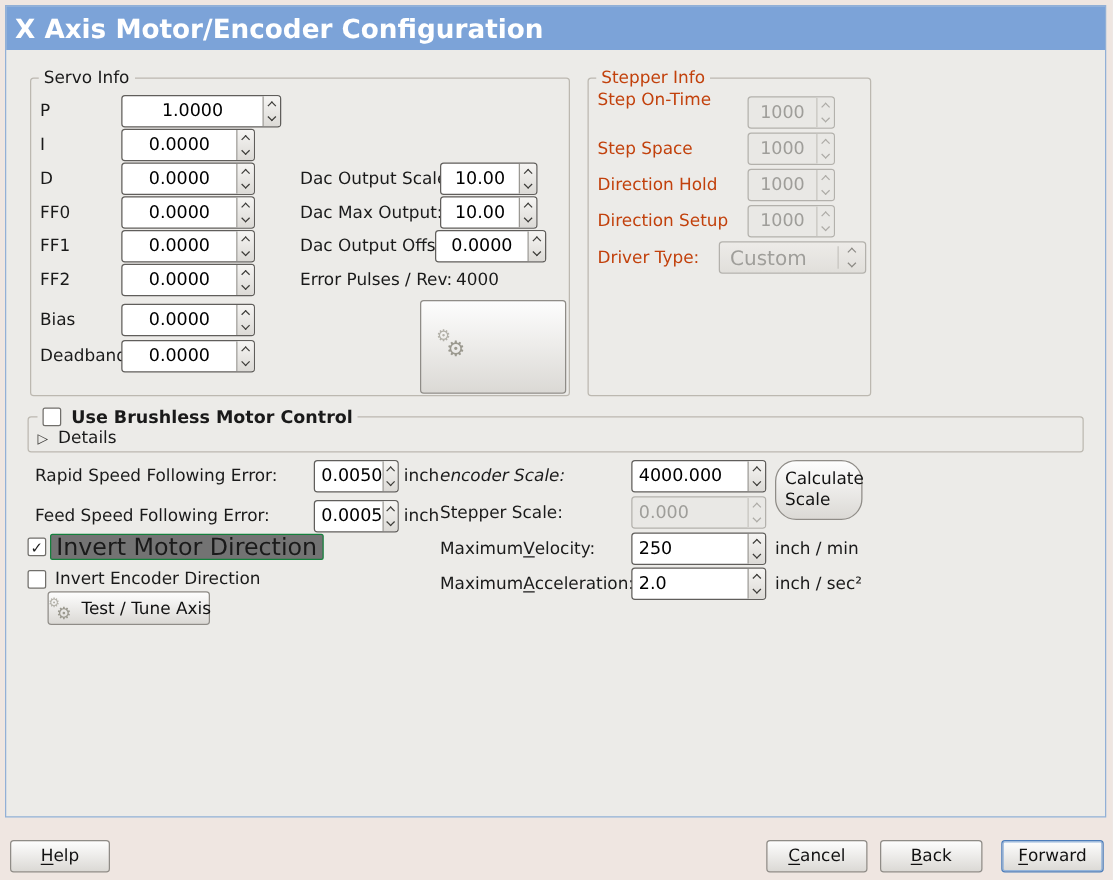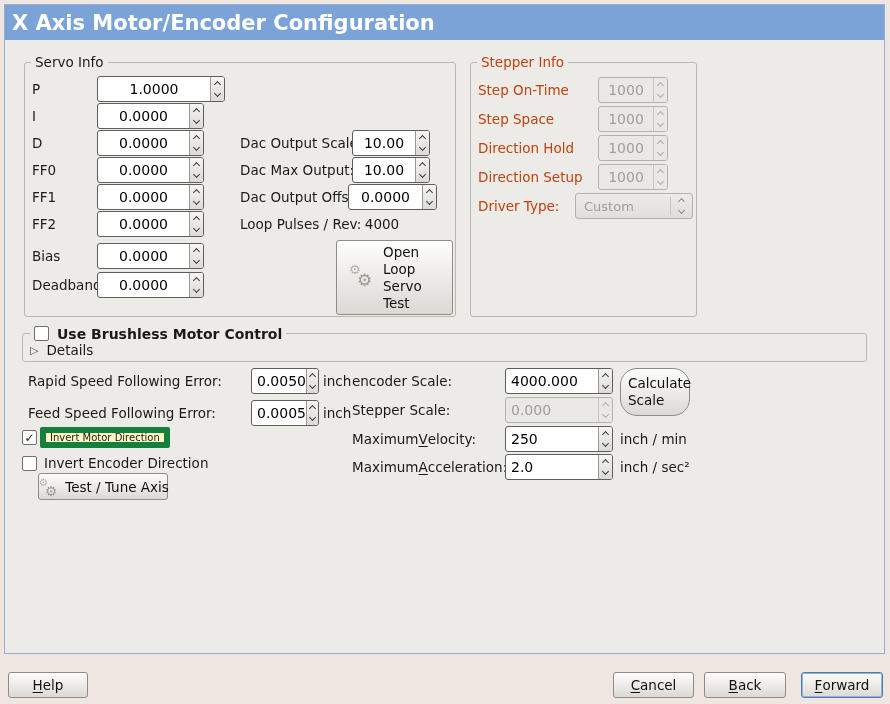--- a/index.html
+++ b/index.html
@@ -52,34 +52,34 @@
   .gtk-btn.focused { border:1px solid #4b7cba; box-shadow:inset 0 0 0 1px #93b3da; }
   .mn { text-decoration:underline; text-underline-offset:2px; }
 
   
   .checkbox { width:15px; height:15px; background:#fff; border:1px solid #716f6b; border-radius:2px;
     display:flex; align-items:center; justify-content:center; font-size:12px; font-weight:bold; color:#1a1a1a; }
 
   
   .combo { display:flex; align-items:center; height:26px; border:1px solid #b3b1ac; border-radius:3px;
     background:linear-gradient(#edebe8,#e1dfdb); }
-  .combo-text { flex:1; padding-left:8px; font-size:13px; color:#9f9e9a; white-space:nowrap; }
+  .combo-text { flex:1; padding-left:8px; font-size:16px; color:#9f9e9a; white-space:nowrap; }
   .combo-sep { width:1px; height:18px; background:#c6c4bf; }
   .combo-arrows { width:21px; display:flex; flex-direction:column; align-items:center; justify-content:center; }
   .combo .chev { border-color:#8b8984; }
 
   
   .gears { position:relative; width:32px; height:30px; flex:none; }
   .gears .g-small { position:absolute; left:2px; top:0; font-size:13px; color:#b3b1a9; line-height:1; }
   .gears .g-big { position:absolute; left:10px; top:9px; font-size:17px; color:#9b998f; line-height:1; }
 
   .multiline { white-space:pre-line; text-align:left; line-height:17px; font-size:13.5px; }
 
-  .hl-label { background:#fef9c3; border:6px solid #15803d; border-radius:2px; padding:0 4px;
-    display:flex; align-items:center; font-size:10px; height:21px; white-space:nowrap; }
+  .hl-label { background:#737373; border:1px solid #15803d; border-radius:2px; padding:0 4px;
+    display:flex; align-items:center; font-size:19px; height:21px; white-space:nowrap; }
 
   .expander-arrow { font-size:11px; color:#3c3b38; line-height:1; }
   .unit { font-size:13.5px; }
   .bold-frame-label { font-weight:bold; font-size:14px; white-space:nowrap; }
   .label-strip { background:#ecebe8; display:flex; align-items:center; gap:8px; padding:0 4px; }
 </style>
 </head>
 <body>
 
 <div class="abs panel"></div>
@@ -150,21 +150,21 @@
   <div class="val center">0.0000</div>
   <div class="spin-btns">
       <span class="chev up"></span>
       <span class="chev down"></span>
     </div>
 </div>
 
 <div class="abs lbl" style="left:240px; top:130px;">Dac Output Scale:</div>
 <div class="abs lbl" style="left:240px; top:157px;">Dac Max Output:</div>
 <div class="abs lbl" style="left:240px; top:184px;">Dac Output Offset:</div>
-<div class="abs lbl" style="left:240px; top:211px;">Loop Pulses / Rev:</div>
+<div class="abs lbl" style="left:240px; top:211px;">Error Pulses / Rev:</div>
 
 <div class="abs spinbox" style="left:352px; top:130px; width:78px;">
   <div class="val center">10.00</div>
   <div class="spin-btns">
       <span class="chev up"></span>
       <span class="chev down"></span>
     </div>
 </div>
 <div class="abs spinbox" style="left:352px; top:157px; width:78px;">
   <div class="val center">10.00</div>
@@ -180,30 +180,26 @@
       <span class="chev down"></span>
     </div>
 </div>
 <div class="abs lbl" style="left:360px; top:211px; width:44px; justify-content:center;">4000</div>
 
 <div class="abs gtk-btn" style="left:336px; top:240px; width:117px; height:75px; gap:4px; justify-content:flex-start; padding-left:10px;">
   <span class="gears">
     <span class="g-small">⚙</span>
     <span class="g-big">⚙</span>
   </span>
-  <span class="multiline">Open
-Loop
-Servo
-Test</span>
 </div>
 
 <div class="abs frame" style="left:470px; top:62px; width:227px; height:255px;"></div>
 <div class="abs frame-title dis" style="left:477px; top:55px;">Stepper Info</div>
 
-<div class="abs lbl dis" style="left:478px; top:77px;">Step On-Time</div>
+<div class="abs lbl dis" style="left:478px; top:67px;">Step On-Time</div>
 <div class="abs lbl dis" style="left:478px; top:106px;">Step Space</div>
 <div class="abs lbl dis" style="left:478px; top:135px;">Direction Hold</div>
 <div class="abs lbl dis" style="left:478px; top:164px;">Direction Setup</div>
 <div class="abs lbl dis" style="left:478px; top:193px;">Driver Type:</div>
 
 <div class="abs spinbox disabled" style="left:598px; top:77px; width:70px;">
   <div class="val center">1000</div>
   <div class="spin-btns">
       <span class="chev up"></span>
       <span class="chev down"></span>
@@ -263,21 +259,21 @@
 <div class="abs lbl" style="left:28px; top:400px;text-align:right;">Feed Speed Following Error:</div>
 <div class="abs spinbox" style="left:251px; top:400px; width:68px;">
   <div class="val left">0.0005</div>
   <div class="spin-btns">
       <span class="chev up"></span>
       <span class="chev down"></span>
     </div>
 </div>
 <div class="abs lbl unit" style="left:323px; top:400px;">inch</div>
 
-<div class="abs lbl" style="left:352px; top:368px;">encoder Scale:</div>
+<div class="abs lbl" style="left:352px; top:368px;font-style:italic;">encoder Scale:</div>
 <div class="abs spinbox" style="left:505px; top:368px; width:108px;">
   <div class="val left">4000.000</div>
   <div class="spin-btns">
       <span class="chev up"></span>
       <span class="chev down"></span>
     </div>
 </div>
 <div class="abs gtk-btn" style="left:620px; top:368px; width:70px; height:48px; justify-content:flex-start; padding-left:7px;border-radius:17px;">
   <span class="multiline">Calculate
 Scale</span>

